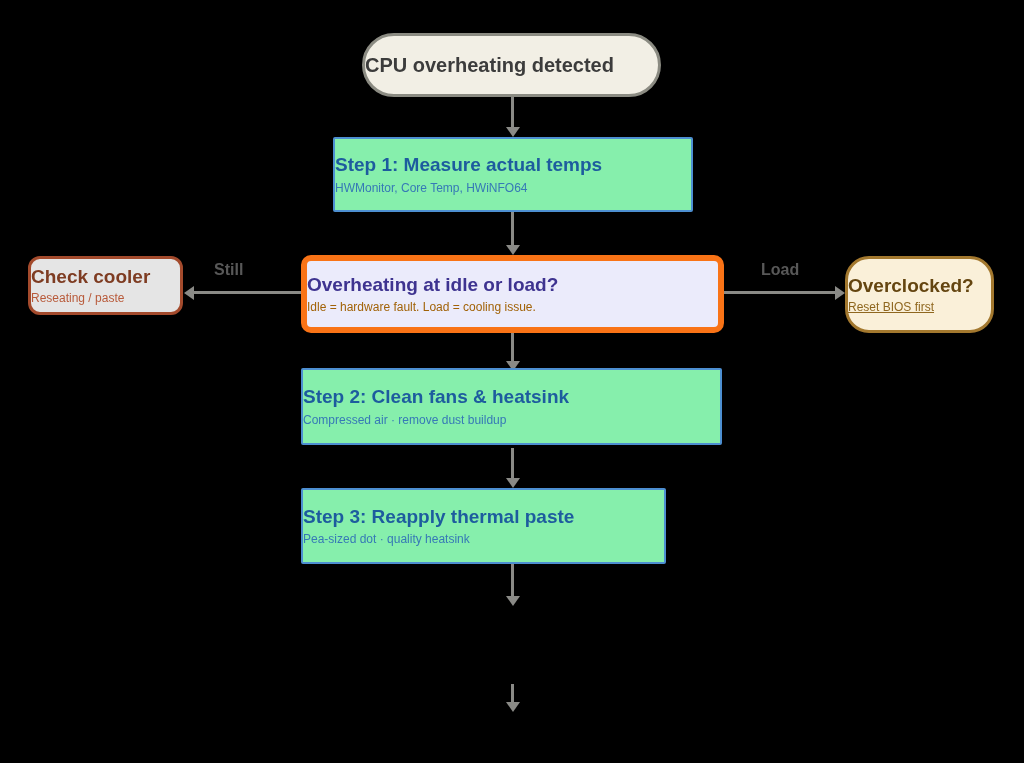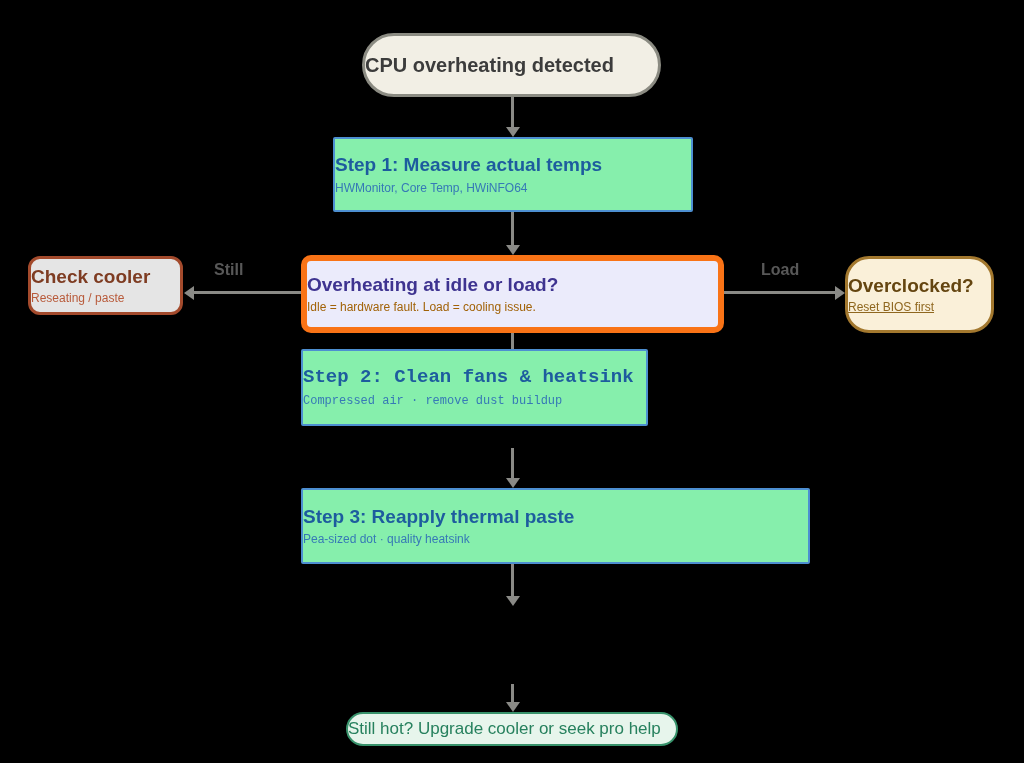--- a/index.html
+++ b/index.html
@@ -31,22 +31,22 @@
   }
   .pill-start .label { color: #3c3c3c; font-weight: bold; font-size: 20px; }
 
   
   .step {
     background: #86efac; border: 2px solid #4d8fd1; border-radius: 2px;
   }
   .step .title { color: #1d5c9e; }
   .step .subtitle { color: #3679b6; }
   .step1 { left: 333px; top: 137px; width: 360px; height: 75px; }
-  .step2 { left: 301px; top: 349px; width: 347px; height: 77px; font-family: Liberation Mono, monospace; }
-  .step3 { left: 301px; top: 488px; width: 509px; height: 76px; }
+  .step2 { left: 301px; top: 368px; width: 421px; height: 77px; }
+  .step3 { left: 301px; top: 488px; width: 365px; height: 76px; }
   .step4 { left: 301px; top: 606px; width: 421px; height: 78px; }
 
   
   .decision {
     left: 301px; top: 255px; width: 423px; height: 78px;
     background: #ebebfb; border: 6px solid #f97316; border-radius: 10px;
   }
   .decision .title { color: #3e3390; }
   .decision .subtitle { color: #a16207; }
 
@@ -189,17 +189,14 @@
   <div class="node step step3">
     <div class="title">Step 3: Reapply thermal paste</div>
     <div class="subtitle">Pea-sized dot · quality heatsink</div>
   </div>
 
   <div class="arrow-v av5"></div>
 
 
   <div class="arrow-v av6"></div>
 
-  <div class="node pill-end">
-    <div class="label">Still hot? Upgrade cooler or seek pro help</div>
-  </div>
 
 </div>
 
 </body></html>

